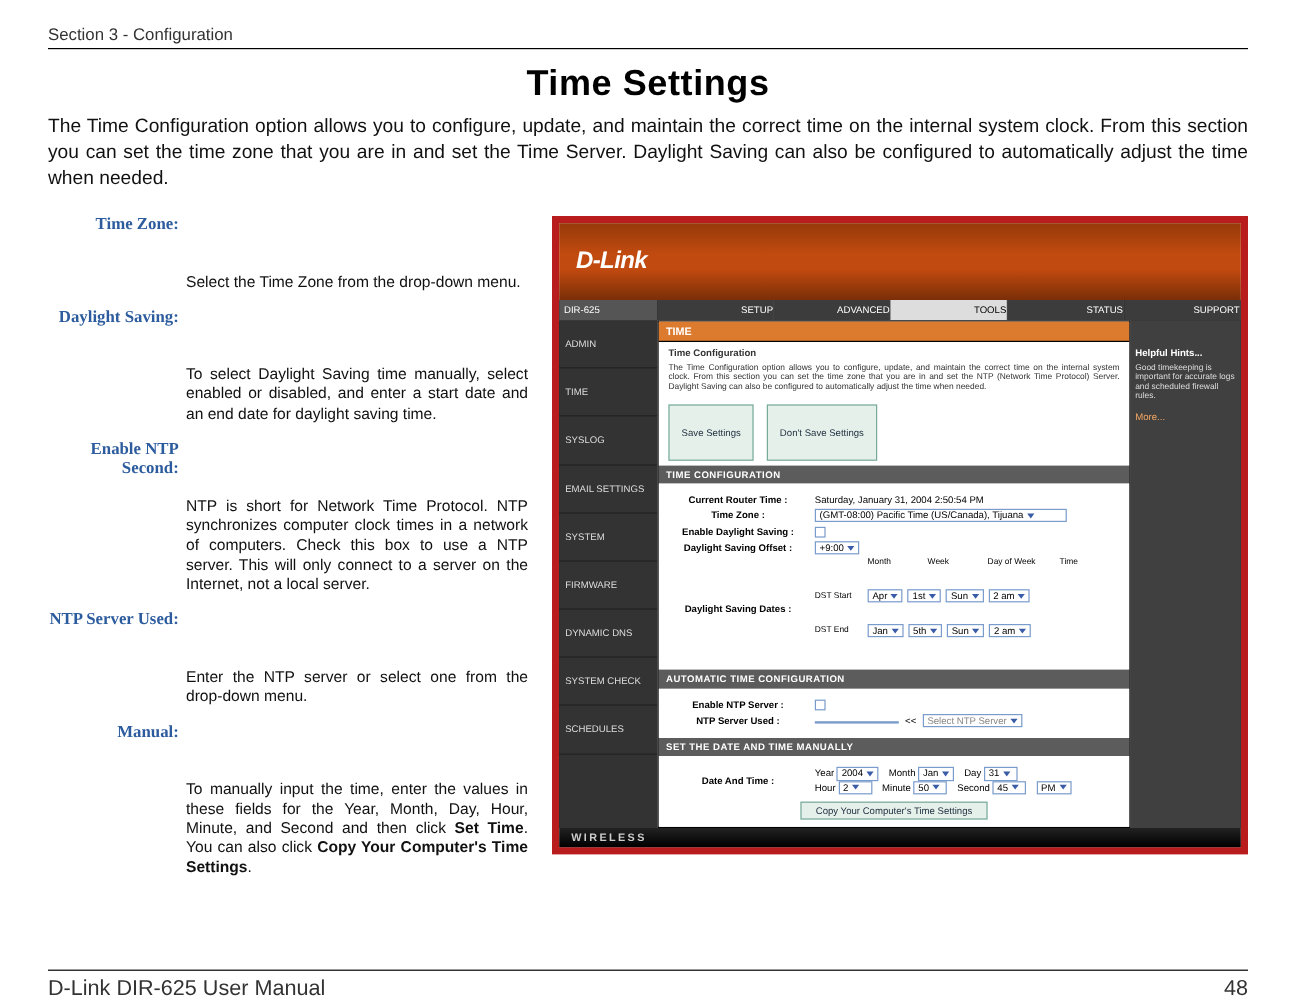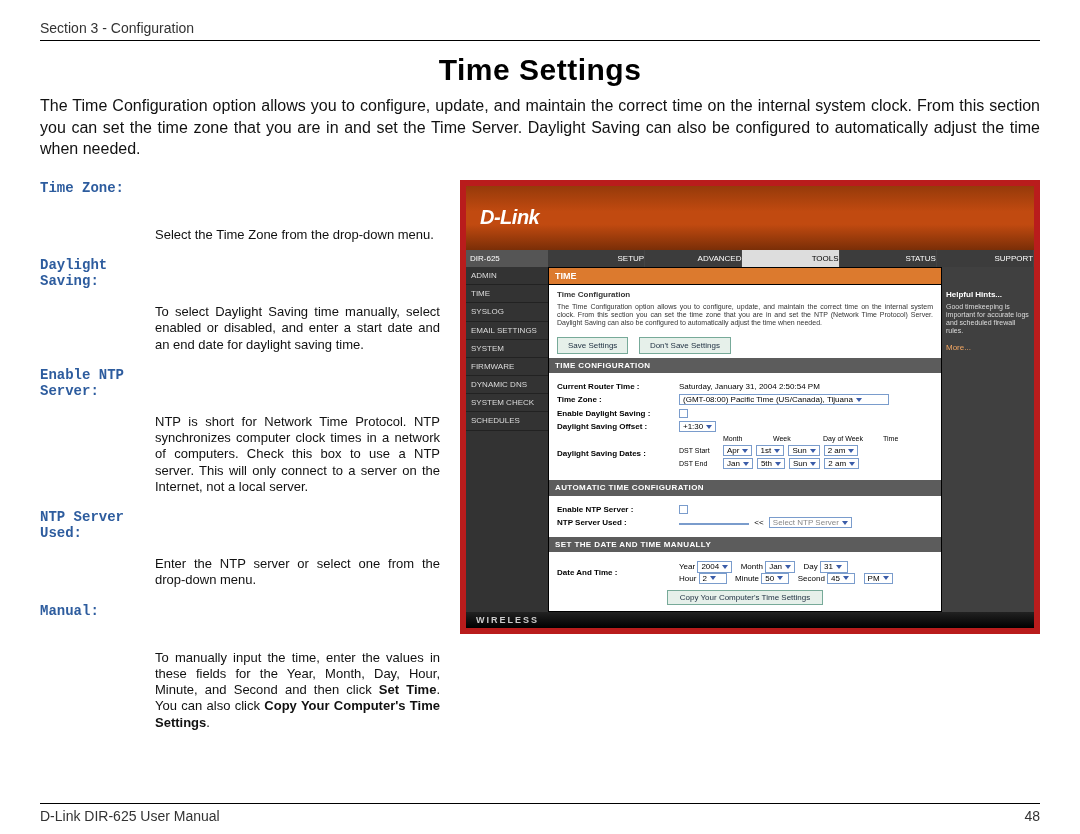--- a/index.html
+++ b/index.html
@@ -32,26 +32,26 @@
     text-align: justify;
     color: #111;
     margin-bottom: 20px;
   }
   .body-row { display: flex; gap: 20px; }
   .left-col { width: 440px; }
   .right-col { flex: 1; }
   .def { display: flex; margin-bottom: 14px; font-size: 13px; }
   .def .label {
     width: 115px;
-    text-align: left;
+    text-align: right;
     color: #2d5c9e;
     font-weight: bold;
     padding-right: 6px;
     flex-shrink: 0;
-    font-family: Liberation Mono, monospace;
+    font-family: Liberation Serif, serif;
     font-size: 14px;
   }
   .def .desc {
     flex: 1;
     text-align: justify;
     color: #111;
     line-height: 1.25;
     margin-top: 47px;
   }
   .def .desc b { font-weight: bold; }
@@ -74,21 +74,21 @@
     font-style: italic;
     letter-spacing: -0.5px;
   }
   .router-body { display: flex; background:#000; }
   .router-side {
     width: 82px;
     background: #333;
     color: #ccc;
   }
   .router-side .nav-item {
-    padding: 4px 5px;
+    padding: 15px 5px;
     border-bottom: 1px solid #222;
     font-size: 8px;
     color: #ddd;
   }
   .router-main { flex:1; background: #2a2a2a; display:flex; }
   .router-center { flex:1; background:#fff; border:1px solid #000; margin:0; }
   .router-hints {
     width: 92px;
     background: #404040;
     color: #ddd;
@@ -110,29 +110,29 @@
     border-bottom:1px solid #000;
   }
   .sec-sub {
     background:#fff; padding:5px 8px; font-size:8px; color:#333;
   }
   .sec-sub .subhead { font-weight:bold; margin-bottom:3px; font-size:8px;}
   .sec-sub p { font-size:7px; line-height:1.2; text-align:justify;}
   .btnrow { padding:4px 8px; background:#fff; }
   .mini-btn {
     display:inline-block; border:1px solid #7a9; background:#e6f0ea;
-    color:#234; padding:3px 10px; font-size:8px; margin-right:8px;
+    color:#234; padding:18px 10px; font-size:8px; margin-right:8px;
   }
   .bar-title {
     background:#5c5c5c; color:#fff; font-weight:bold; font-size:8px;
     padding:3px 6px; letter-spacing:0.4px;
   }
   .form-area { background:#fff; padding:6px 8px; font-size:8px; }
   .frow { display:flex; align-items:center; margin:3px 0; }
-  .flab { width:122px; text-align:left; padding-right:6px; font-weight:bold; font-size:8px;}
+  .flab { width:122px; text-align:center; padding-right:6px; font-weight:bold; font-size:8px;}
   .fval { flex:1; font-size:8px; }
   .mini-select {
     display:inline-block; border:1px solid #7a9ccc; background:#fff;
     padding:0 3px; font-size:8px; margin-right:4px; min-width:28px;
     position:relative;
   }
   .mini-select .arrow {
     display:inline-block; width:0;height:0;border-left:3px solid transparent;
     border-right:3px solid transparent;border-top:4px solid #3a5ca8;
     margin-left:3px; vertical-align:middle;
@@ -150,27 +150,27 @@
     color:#234; padding:2px 12px; font-size:8px;
   }
   .router-footer {
     background: linear-gradient(#222,#000);
     color:#ccc; font-size:9px; font-weight:bold; letter-spacing:2px;
     padding:3px 10px;
   }
   .dst-grid { font-size:7px; }
   .dst-grid .hdr { display:flex; }
   .dst-grid .hdr > div { width:50px; text-align:left;}
-  .dst-grid .row2 { display:flex; align-items:center; margin:2px 0;}
+  .dst-grid .row2 { display:flex; align-items:center; margin:18px 0;}
   .dst-grid .row2 .rowlab { width:44px; }
   .page-footer {
-    position:absolute; left:40px; right:40px; bottom:10px;
+    position:absolute; left:40px; right:40px; bottom:0;
     border-top:1.5px solid #000; padding-top:4px;
     display:flex; justify-content:space-between;
-    font-size:14px; color:#333;
+    font-size:18px; color:#333;
   }
 </style>
 </head>
 <body>
 
 <div class="header-line">Section 3 - Configuration</div>
 
 <h1 class="page-title">Time Settings</h1>
 
 <p class="intro">The Time Configuration option allows you to configure, update, and maintain the correct time on the internal system clock. From this section you can set the time zone that you are in and set the Time Server. Daylight Saving can also be configured to automatically adjust the time when needed.</p>
@@ -184,21 +184,21 @@
     </div>
 
     <div class="def">
       <div class="label">Daylight Saving:</div>
       <div class="desc">To select Daylight Saving time manually, select enabled or disabled, and enter a start date and an end date for daylight saving time.</div>
     </div>
 
     <div class="def">
       <div class="label">
         <span>Enable NTP</span><br>
-        <span>Server:</span>
+        <span>Second:</span>
       </div>
       <div class="desc">NTP is short for Network Time Protocol. NTP synchronizes computer clock times in a network of computers. Check this box to use a NTP server. This will only connect to a server on the Internet, not a local server.</div>
     </div>
 
     <div class="def">
       <div class="label">NTP Server Used:</div>
       <div class="desc">Enter the NTP server or select one from the drop-down menu.</div>
     </div>
 
     <div class="def">
@@ -261,21 +261,21 @@
                 <div class="fval">
                   <span class="mini-select" style="min-width:210px;"><span>(GMT-08:00) Pacific Time (US/Canada), Tijuana</span><span class="arrow"></span></span>
                 </div>
               </div>
               <div class="frow">
                 <div class="flab">Enable Daylight Saving :</div>
                 <div class="fval"><span class="chk"></span></div>
               </div>
               <div class="frow">
                 <div class="flab">Daylight Saving Offset :</div>
-                <div class="fval"><span class="mini-select"><span>+1:30</span><span class="arrow"></span></span></div>
+                <div class="fval"><span class="mini-select"><span>+9:00</span><span class="arrow"></span></span></div>
               </div>
               <div class="frow">
                 <div class="flab">Daylight Saving Dates :</div>
                 <div class="fval dst-grid">
                   <div class="hdr">
                     <div style="width:44px;"></div>
                     <div>Month</div>
                     <div>Week</div>
                     <div style="width:60px;">Day of Week</div>
                     <div>Time</div>

